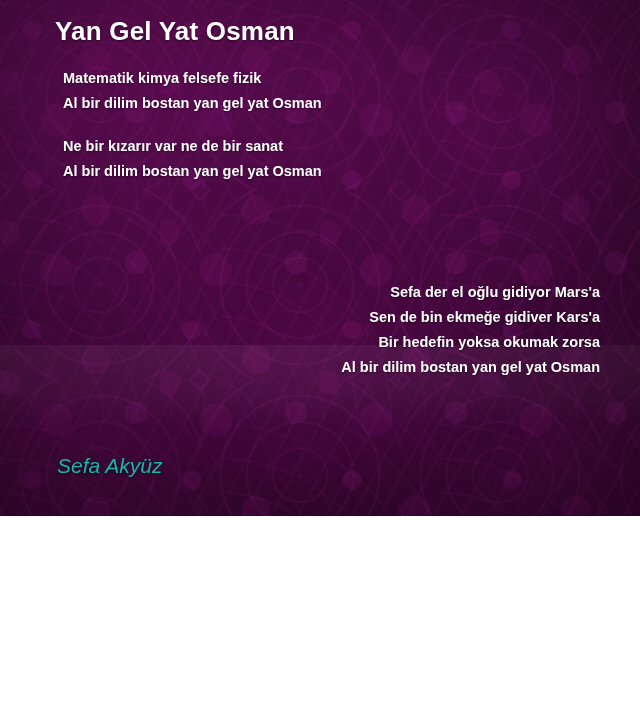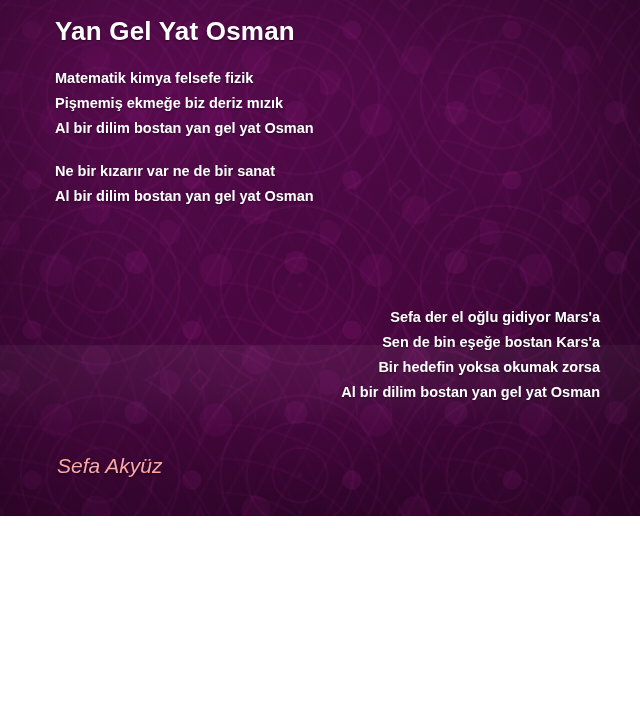--- a/index.html
+++ b/index.html
@@ -87,20 +87,21 @@
     padding: 0 0 0 0;
     font-size: 26px;
     font-weight: bold;
     letter-spacing: 0.2px;
     line-height: 34px;
     text-shadow: 0 1px 2px rgba(0,0,0,0.5);
   }
 
   .stanza {
     margin-top: 18px;
+    margin-left: 8px;
   }
 
   .stanza.gap-large {
     margin-top: 96px;
     text-align: right;
   }
 
   .line {
     font-size: 14.5px;
     font-weight: bold;
@@ -109,53 +110,52 @@
     text-shadow: 0 1px 2px rgba(0,0,0,0.45);
   }
 
   .author {
     position: absolute;
     left: 57px;
     bottom: 38px;
     z-index: 3;
     font-size: 21px;
     font-style: italic;
-    color: #fca5a5;
+    color: #14b8a6;
     text-shadow: 0 1px 3px rgba(0,0,0,0.55);
   }
 </style>
 </head>
 <body>
 
 <div id="poem-card">
 
   <div class="bg-layer bg-base"></div>
   <div class="bg-layer bg-damask"></div>
   <div class="bg-layer bg-swirls"></div>
   <div class="bg-band"></div>
   <div class="bg-layer bg-vignette"></div>
 
   <div class="content">
 
     <h1 class="poem-title">Yan Gel Yat Osman</h1>
 
     <div class="stanza">
       <div class="line">Matematik kimya felsefe fizik</div>
-      <div class="line">Pişmemiş ekmeğe biz deriz mızık</div>
       <div class="line">Al bir dilim bostan yan gel yat Osman</div>
     </div>
 
     <div class="stanza">
       <div class="line">Ne bir kızarır var ne de bir sanat</div>
       <div class="line">Al bir dilim bostan yan gel yat Osman</div>
     </div>
 
     <div class="stanza gap-large">
       <div class="line">Sefa der el oğlu gidiyor Mars'a</div>
-      <div class="line">Sen de bin eşeğe bostan Kars'a</div>
+      <div class="line">Sen de bin ekmeğe gidiver Kars'a</div>
       <div class="line">Bir hedefin yoksa okumak zorsa</div>
       <div class="line">Al bir dilim bostan yan gel yat Osman</div>
     </div>
 
   </div>
 
   <div class="author">Sefa Akyüz</div>
 
 </div>
 

